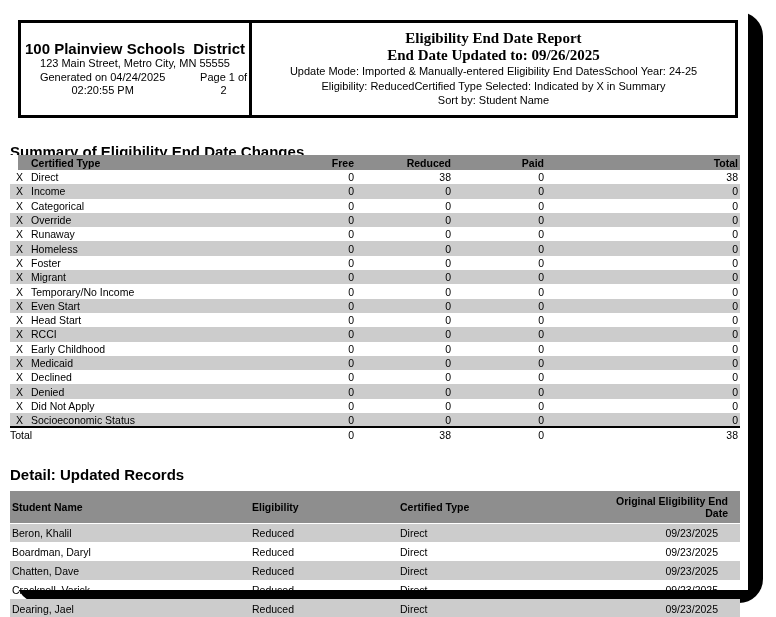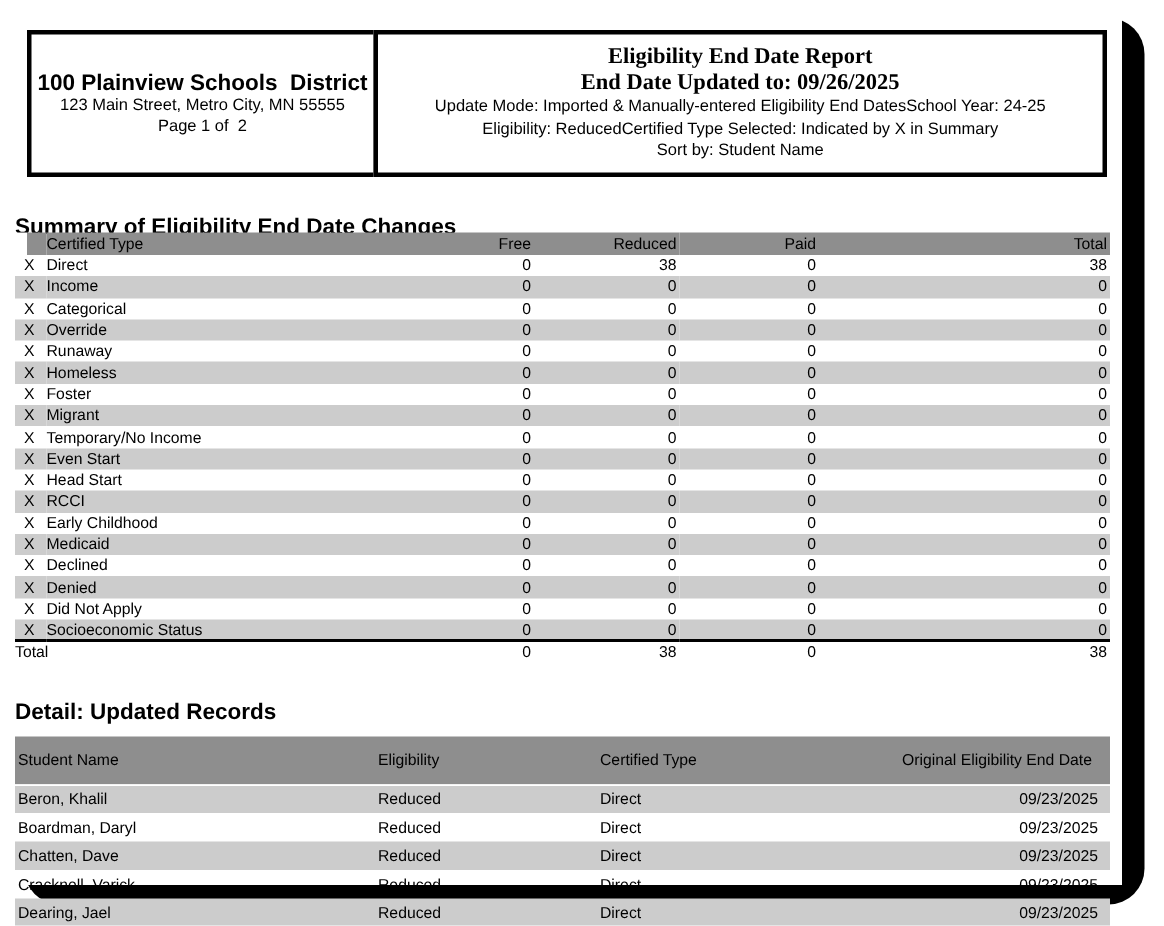--- a/index.html
+++ b/index.html
@@ -25,52 +25,53 @@
   .meta { font-size:11px; line-height:14.5px; display:flex; }
 
   .section-heading { position:absolute; left:10px; font-size:15px; font-weight:bold; }
   .summary-heading { top:143px; }
   .detail-heading { top:466px; }
 
   table { border-collapse:collapse; table-layout:fixed; font-size:10.5px; }
   .summary-table { position:absolute; left:10px; top:155px; width:730px; }
   .detail-table  { position:absolute; left:10px; top:491px; width:730px; }
 
-  th { font-weight:normal; text-align:left; background:var(--header-gray,#8e8e8e);
+  th { font-weight:bold; text-align:left; background:var(--header-gray,#8e8e8e);
        height:15px; padding:0; vertical-align:middle; }
   .summary-table th.mark { background:linear-gradient(90deg,#fff 8px,var(--header-gray,#8e8e8e) 8px); }
   td { height:14.3px; padding:0; vertical-align:middle; }
   .detail-table td { height:19px; }
   .detail-table th { height:32px; border-bottom:1px solid #fff; }
 
   tr.alt td { background:var(--row-stripe,#ccc); }
   .summary-table tr.cut td { border-bottom:2.5px solid #000; }
 
   td.mark { padding-left:6px; }
   .num { text-align:right; padding-right:2px; }
   th.num { padding-right:2px; }
   .total-row td { height:14.5px; }
 
   .detail-table td.name { padding-left:2px; }
   .detail-table th.name { padding-left:2px; }
   .detail-table th.date { text-align:right; padding-right:12px; }
-  .detail-table td.date { text-align:right; padding-right:8px; }
+  .detail-table td.date { text-align:right; padding-right:22px; }
 </style>
 </head>
 <body>
 
 <div class="canvas">
   <div class="page-shadow"></div>
   <div class="page">
 
     <div class="hdr">
       <div class="box left">
         <div class="district-name">100 Plainview Schools  District</div>
         <div class="small-line">123 Main Street, Metro City, MN 55555</div>
         <div class="small-line gen-line">
+          <span class="pre">Generated on 04/24/2025 02:20:55 PM</span>
           <span class="pre">Page 1 of  2</span>
         </div>
       </div>
       <div class="box right">
         <div class="report-title">Eligibility End Date Report</div>
         <div class="report-subtitle">End Date Updated to: 09/26/2025</div>
         <div class="meta">
           <span>Update Mode: Imported &amp; Manually-entered Eligibility End Dates</span>
           <span>School Year: 24-25</span>
         </div>

